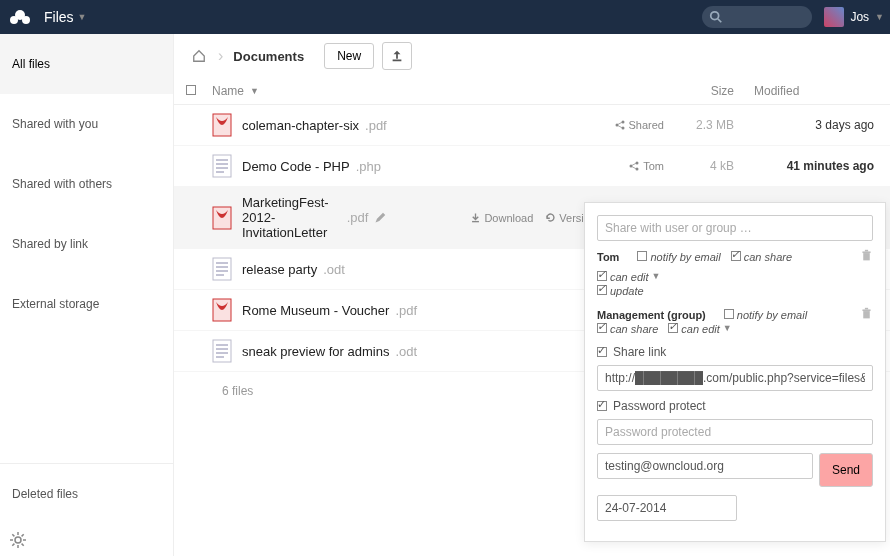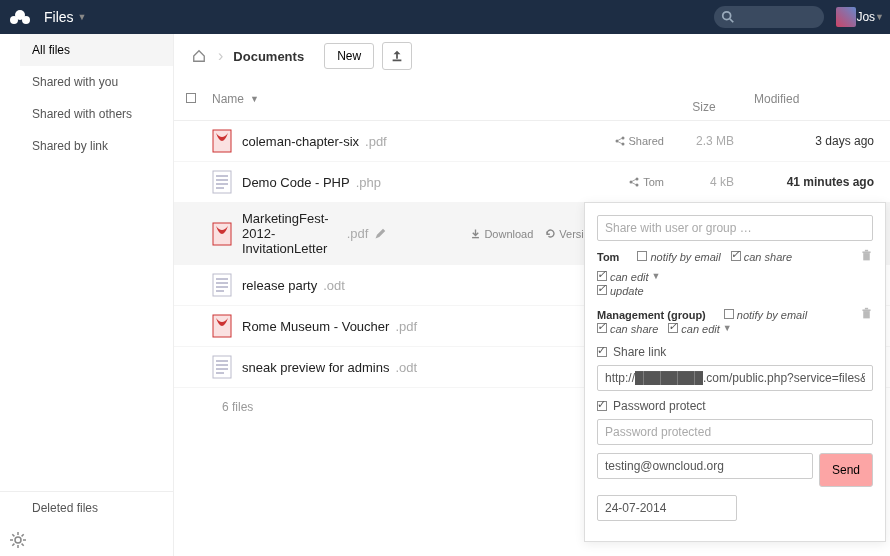--- a/index.html
+++ b/index.html
@@ -4,44 +4,44 @@
 <style>
   * { box-sizing: border-box; margin: 0; padding: 0; }
   body { font-family: -apple-system, "Helvetica Neue", Arial, sans-serif; font-size: 13px; color: #555; background: #fff; width: 890px; height: 556px; overflow: hidden; }
   .topbar { height: 34px; background: #1d2d44; color: #fff; display: flex; align-items: center; padding: 0 6px; }
   .logo { width: 28px; height: 28px; display:flex; align-items:center; justify-content:center; }
   .app-btn { background: transparent; border: none; color: #fff; font-size: 14px; padding: 6px 10px; cursor: pointer; display:flex; align-items:center; gap:4px; }
   .spacer { flex: 1; }
   .search { background: #3a4a60; border: none; border-radius: 12px; height: 22px; width: 110px; padding: 0 10px 0 26px; color: #fff; font-size: 12px; }
   .search-wrap { position: relative; margin-right: 12px; }
   .search-wrap svg { position:absolute; left:7px; top:4px; }
-  .user-btn { background: transparent; border: none; color: #fff; font-size: 12px; display:flex; align-items:center; gap:0; cursor:pointer; }
+  .user-btn { background: transparent; border: none; color: #fff; font-size: 12px; display:flex; align-items:center; gap:6px; cursor:pointer; }
   .avatar { width:20px; height:20px; background: linear-gradient(45deg,#c46,#68c); border-radius:2px; }
 
   .main { display: flex; height: calc(556px - 34px); }
   .sidebar { width: 174px; background: #fff; border-right: 1px solid #eee; display:flex; flex-direction:column; }
-  .nav-item { padding: 9px 12px; font-size: 12px; color:#555; cursor:pointer;margin-left:20px; }
+  .nav-item { padding: 23px 12px; font-size: 12px; color:#555; cursor:pointer; }
   .nav-item.active { background:#f5f5f5; color:#000; }
   .sidebar-spacer { flex:1; }
   .sidebar-bottom { border-top:1px solid #eee; }
   .sidebar-bottom .nav-item { }
   .settings-row { padding:8px 10px; }
 
   .content { flex:1; position:relative; overflow:hidden; }
   .crumbs { height:44px; display:flex; align-items:center; padding:0 16px; gap:0; }
   .crumb-home { width:18px; height:18px; display:flex; align-items:center; justify-content:center; color:#888; cursor:pointer; }
   .crumb-sep { margin:0 10px; color:#ccc; font-size:16px; }
   .crumb-current { font-weight:bold; color:#333; font-size:13px; }
   .new-btn { margin-left:20px; border:1px solid #ccc; background:#fff; padding:5px 12px; font-size:12px; border-radius:3px; cursor:pointer; }
   .upload-btn { margin-left:8px; border:1px solid #ccc; background:#fff; width:30px; height:28px; border-radius:3px; display:flex; align-items:center; justify-content:center; cursor:pointer; }
 
   .thead { display:flex; align-items:center; padding:6px 16px 6px 12px; color:#888; font-size:12px; border-bottom:1px solid #eee; }
   .col-check { width:26px; }
   .col-name { flex:1; display:flex; align-items:center; gap:6px; }
-  .col-size { width:80px; text-align:center; padding-right:20px;margin-top:16px;}
+  .col-size { width:80px; text-align:right; padding-right:20px;}
   .col-mod { width:120px; }
 
   .row { display:flex; align-items:center; padding:8px 16px 8px 12px; border-bottom:1px solid #f5f5f5; font-size:13px; position:relative; }
   .row.selected { background:#f5f5f5; }
   .icon-file { width:20px; height:24px; margin-right:10px; display:flex; align-items:center; justify-content:center; }
   .fname { color:#222; }
   .fext { color:#aaa; }
   .row-actions { display:flex; align-items:center; gap:12px; font-size:11px; color:#888; margin-right:10px; }
   .row-actions span, .row-actions a { display:flex; align-items:center; gap:3px; cursor:pointer; }
   .col-sizev { width:80px; text-align:right; color:#aaa; font-size:12px; padding-right:20px;}
@@ -106,20 +106,21 @@
   </button>
 </div>
 
 <div class="main">
   <div class="sidebar">
     <div id="nav-list">
         <div class="nav-item active">All files</div>
         <div class="nav-item">Shared with you</div>
         <div class="nav-item">Shared with others</div>
         <div class="nav-item">Shared by link</div>
+        <div class="nav-item">External storage</div>
       </div>
     <div class="sidebar-spacer"></div>
     <div class="sidebar-bottom">
       <div class="nav-item">Deleted files</div>
       <div class="settings-row">
         <svg width="16" height="16" viewBox="0 0 16 16">
             <circle cx="8" cy="8" r="3" fill="none" stroke="#888" stroke-width="1.5"></circle>
             <g stroke="#888" stroke-width="1.5">
               <line x1="8" y1="0" x2="8" y2="3"></line>
               <line x1="8" y1="13" x2="8" y2="16"></line>

